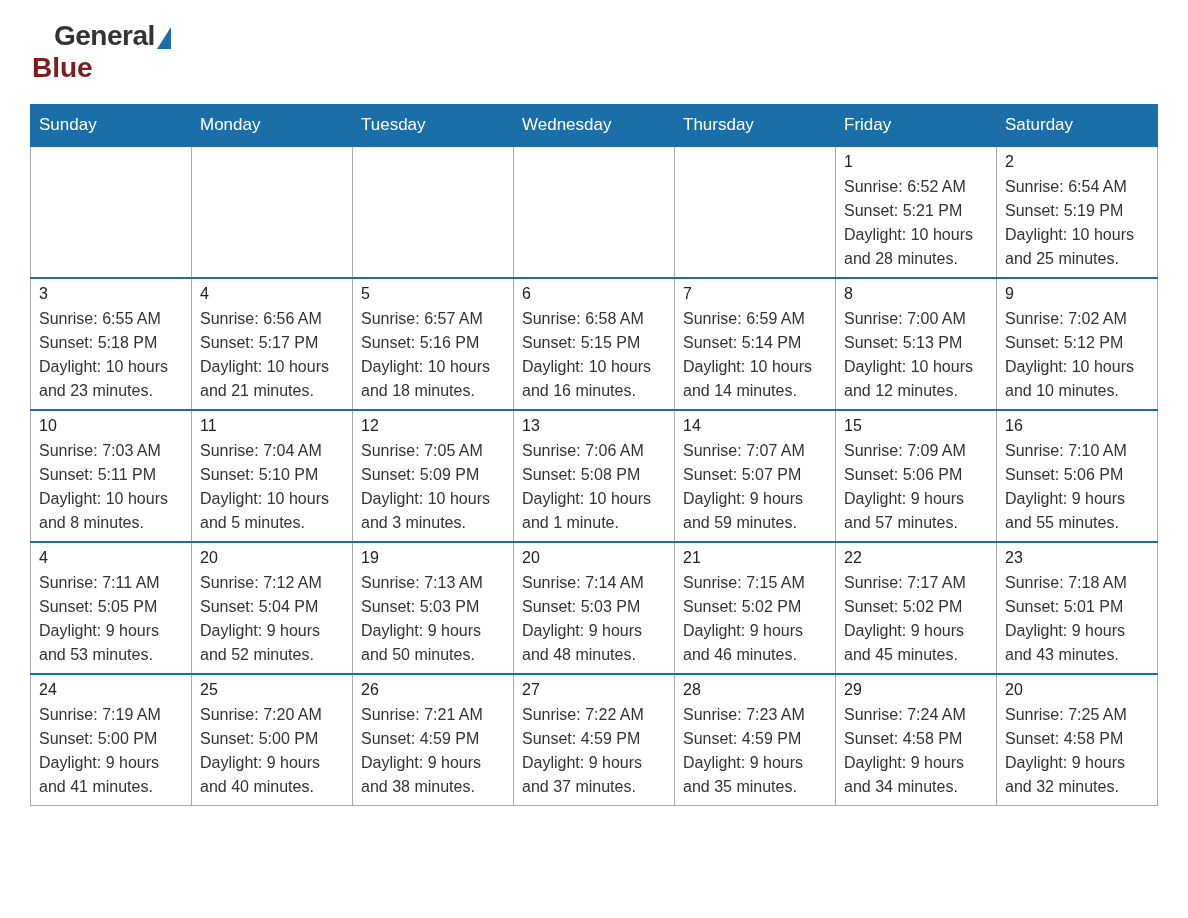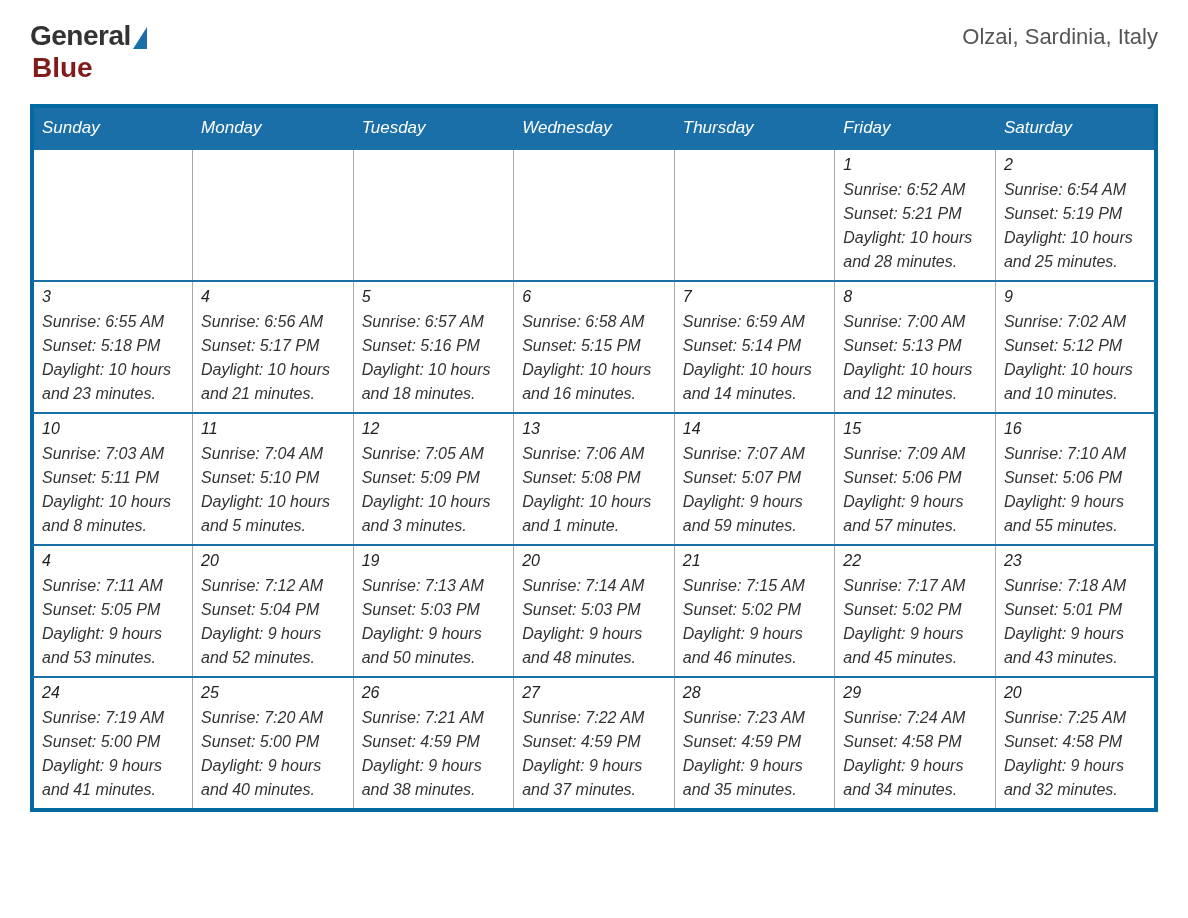--- a/index.html
+++ b/index.html
@@ -23,20 +23,21 @@
     }
     .logo-top {
       display: flex;
       align-items: center;
     }
     .logo-general {
       font-size: 28px;
       font-weight: bold;
       color: #333;
       letter-spacing: -0.5px;
+      margin-left: 24px;
     }
     .logo-triangle {
       width: 0;
       height: 0;
       border-left: 14px solid transparent;
       border-bottom: 22px solid #1a6fa8;
       margin-left: 2px;
       margin-top: 4px;
     }
     .logo-blue {
@@ -55,22 +56,21 @@
       line-height: 1.1;
     }
     .location {
       font-size: 22px;
       color: #555;
       margin-top: 4px;
     }
     .calendar {
       width: 100%;
       border-collapse: collapse;
-      border: 4px solid #0369a1;
-      font-style: italic;
+      border: 1px solid #0369a1;
     }
     .calendar th {
       background-color: #1a6fa8;
       color: #fff;
       font-size: 17px;
       font-weight: normal;
       padding: 10px 8px;
       text-align: left;
       border: 1px solid #1a6fa8;
     }
@@ -107,21 +107,20 @@
 
 <div class="header">
   <div class="logo">
     <div class="logo-top">
       <span class="logo-general">General</span>
       <div class="logo-triangle"></div>
     </div>
     <span class="logo-blue">Blue</span>
   </div>
   <div class="title-area">
-    <div class="location">Olzai, Sardinia, Italy</div>
   </div>
 </div>
 
 <table class="calendar">
   <thead>
     <tr>
     <th>Sunday</th>
         <th>Monday</th>
         <th>Tuesday</th>
         <th>Wednesday</th>

